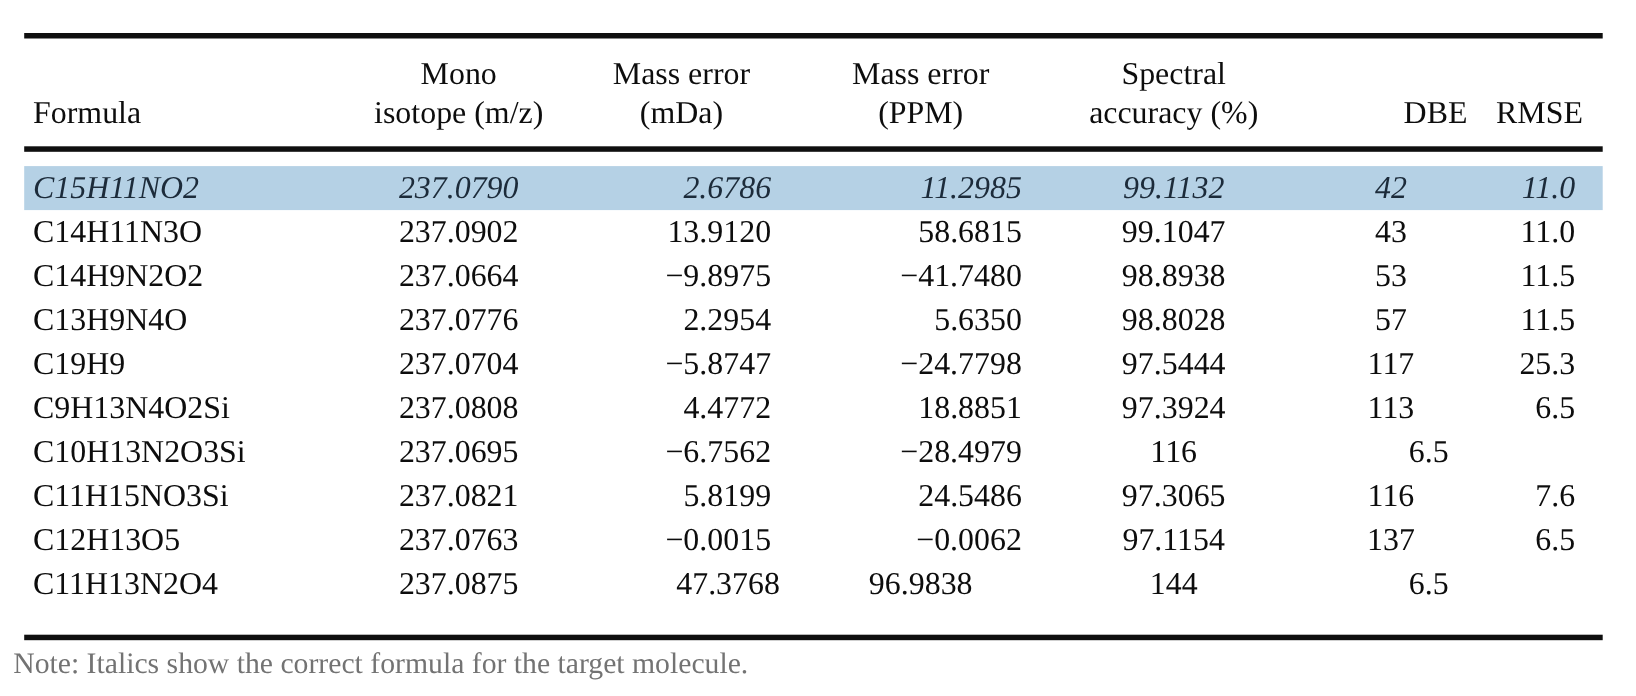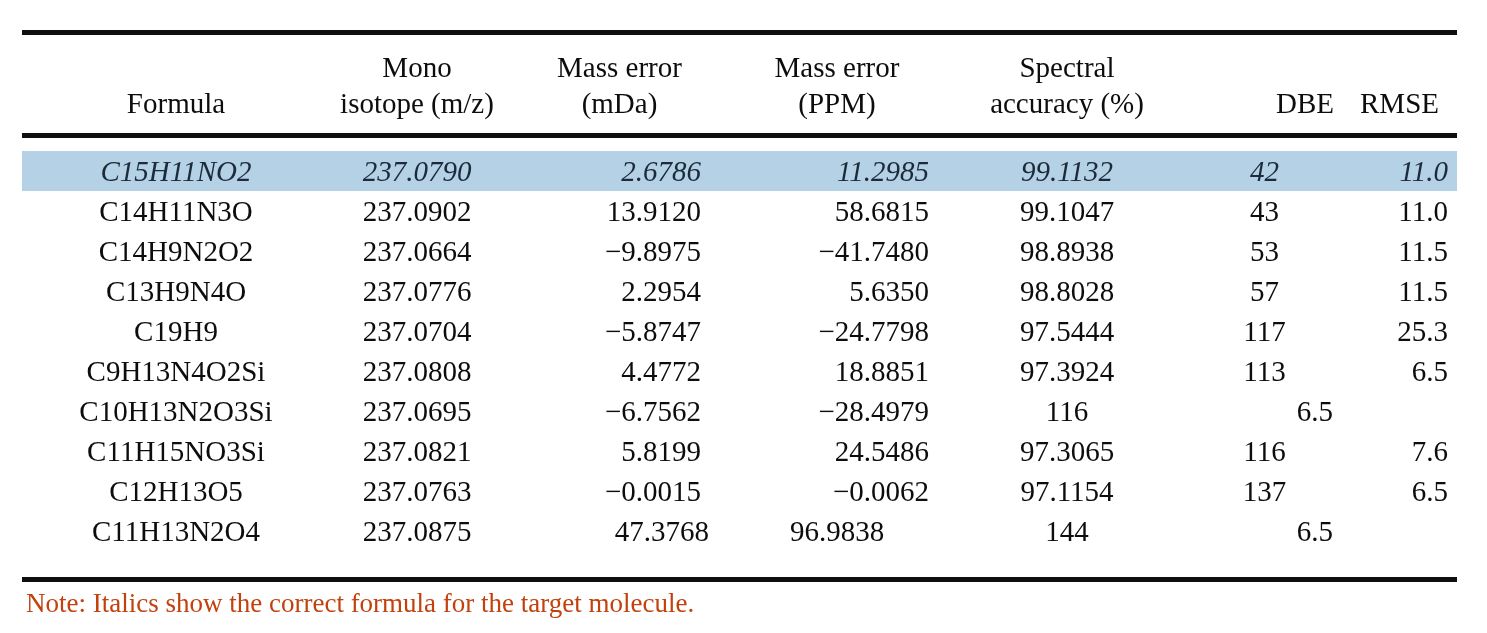--- a/index.html
+++ b/index.html
@@ -54,36 +54,36 @@
   .row {
     height: 40px;
     align-items: center;
   }
   .cell {
     font-size: 29px;
     line-height: 38px;
     white-space: nowrap;
   }
   
-  .col-0 { padding-left: 8px; text-align: center; }
+  .col-0 { padding-left: 8px; }
   .cell.col-2 { padding-right: 26px; }
   .cell.col-3 { padding-right: 18px; }
-  .cell.col-6 { padding-right: 9px; }
+  .cell.col-6 { padding-right: 25px; }
   .hcell.col-6 { padding-right: 8px; }
   .row.highlight {
     background: #b5d1e5;
     font-style: italic;
     color: #1c2b3a;
   }
   .note {
     position: absolute;
-    left: 26px;
+    left: 12px;
     top: 588px;
     font-size: 27px;
-    color: #c2410c;
+    color: #737373;
     white-space: nowrap;
   }
 </style>
 </head>
 <body>
 
 <div class="page">
   <div class="table-wrap">
     <div class="rule"></div>
     <div class="grid7 header-row">

